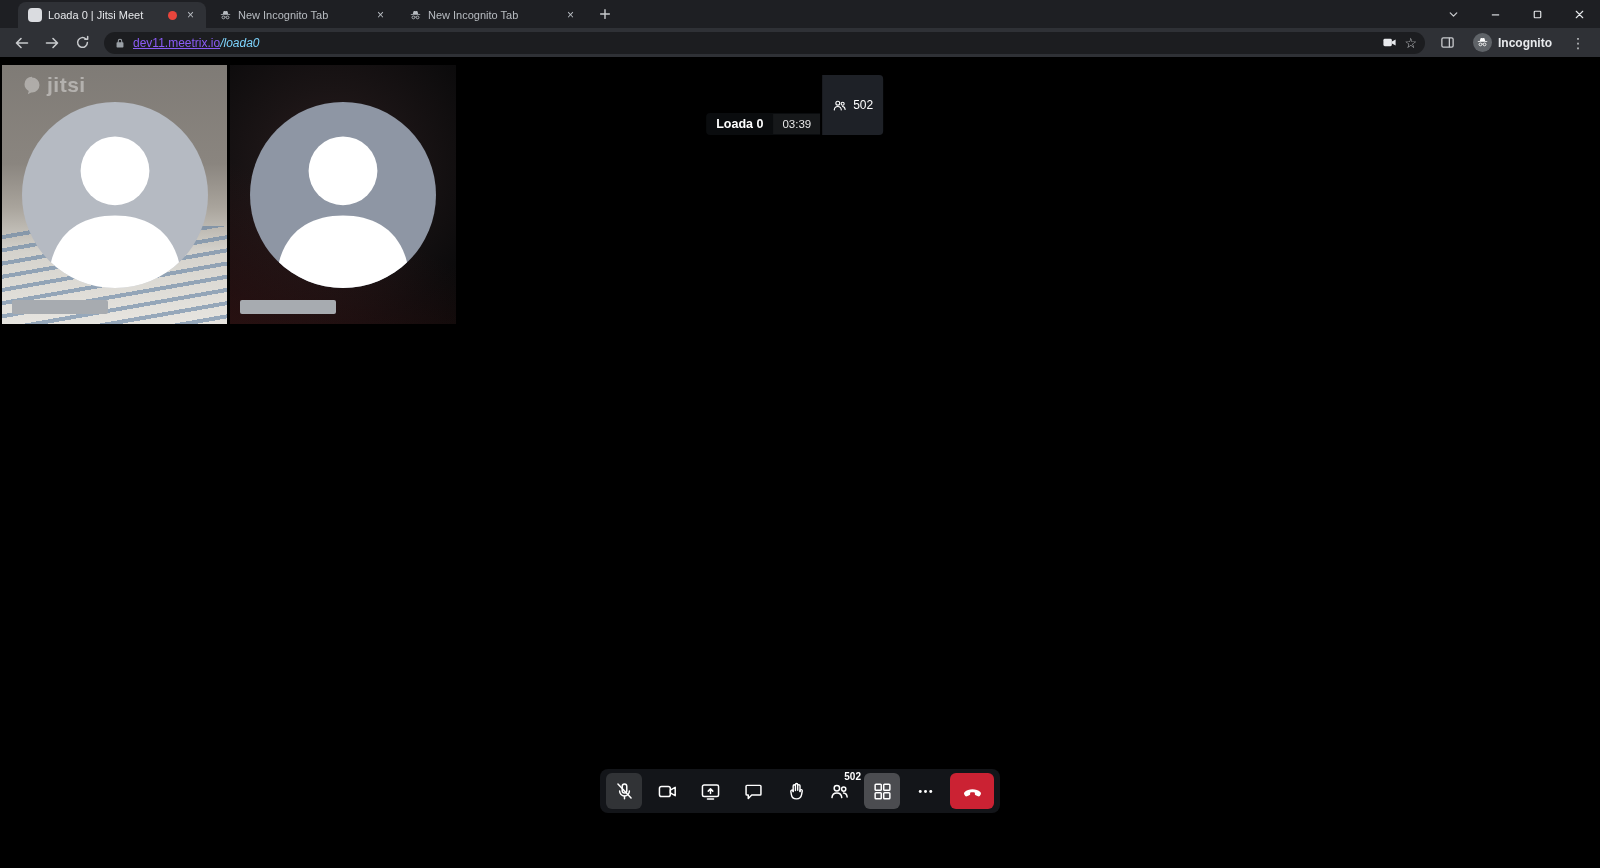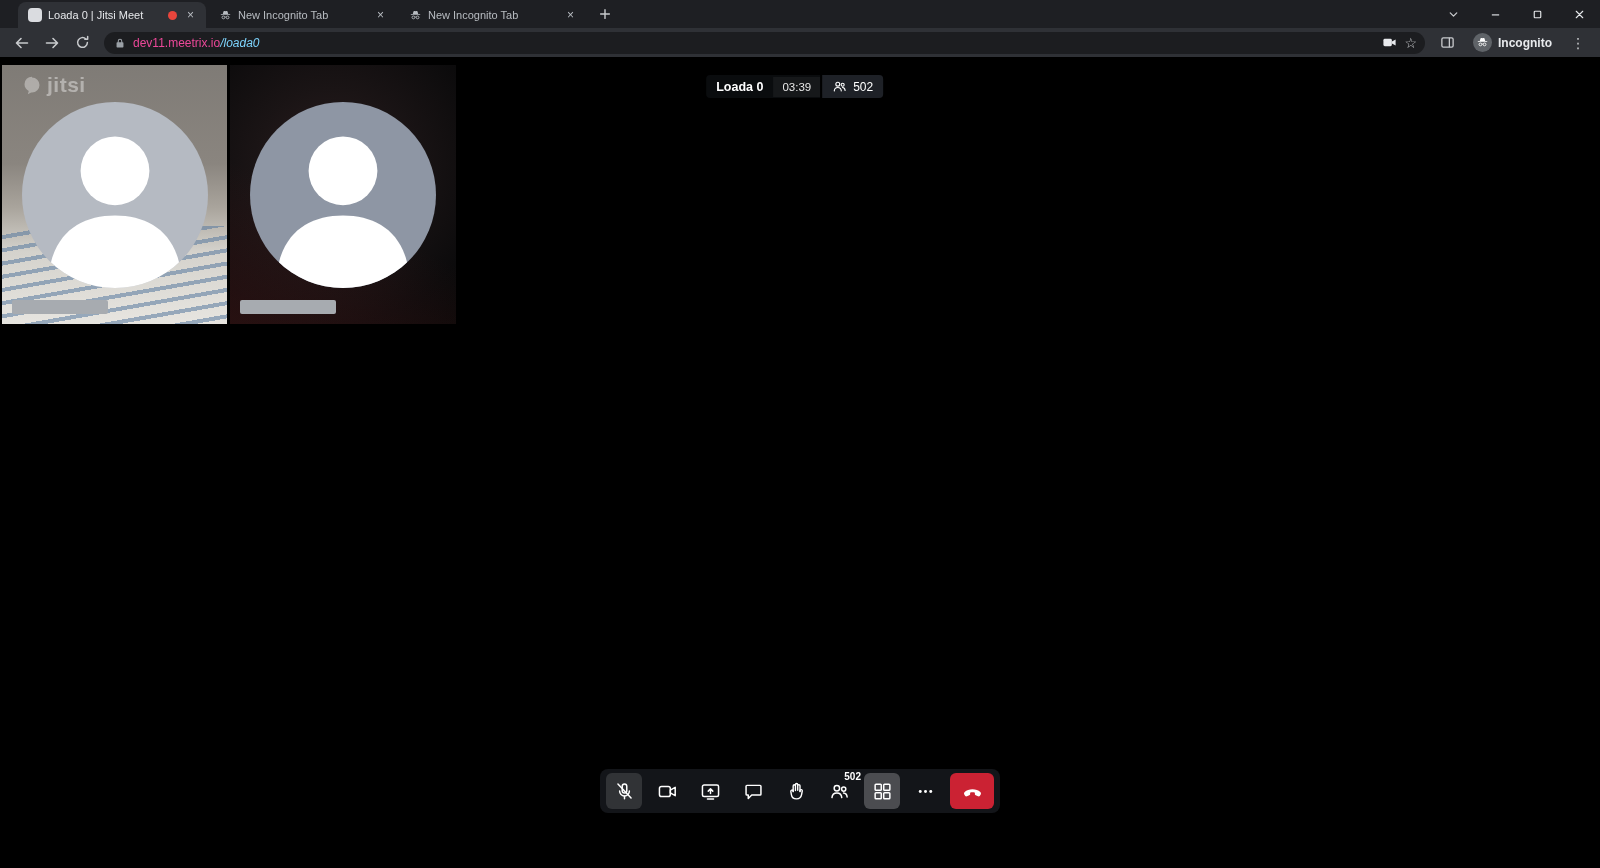--- a/index.html
+++ b/index.html
@@ -23,21 +23,21 @@
             display:flex; align-items:center; justify-content:center; }
   .win-controls { margin-left:auto; display:flex; height:28px; }
   .winbtn { width:42px; height:28px; background:none; border:none; display:flex; align-items:center; justify-content:center; }
 
   
   .navbar { height:29px; background:#2f3136; display:flex; align-items:center; padding:0 10px; gap:6px; }
   .navbtn { width:24px; height:24px; background:none; border:none; display:flex; align-items:center; justify-content:center; }
   .urlbar { flex:1; height:22px; background:#1c1d20; border-radius:11px; display:flex; align-items:center;
             padding:0 8px 0 10px; gap:7px; margin:0 4px; }
   .url-text { font-size:12px; }
-  .url-domain { color:#ec4899; }
+  .url-domain { color:#8b5cf6;text-decoration:underline; }
   .url-path { color:#7dd3fc;font-style:italic; }
   .urlbar .spacer { flex:1; }
   .star { font-size:14px; color:#c8cacd; line-height:1; }
   .incognito-chip { display:flex; align-items:center; gap:6px; padding:2px 8px; border-radius:11px;font-weight:bold; }
   .incognito-ava { width:19px; height:19px; border-radius:50%; background:#5f6368; display:flex; align-items:center; justify-content:center; }
   .incognito-label { font-size:12px; color:#e8eaed; }
   .menu-dots { font-size:14px; color:#c8cacd; }
 
   
   .content { position:relative; width:1600px; height:811px; background:#000; overflow:hidden; }
@@ -67,21 +67,21 @@
 
   .name-label { position:absolute; left:10px; bottom:10px; display:flex; align-items:center; gap:5px;
                 background:rgba(0,0,0,.65); border-radius:3px; padding:2px 8px 2px 6px; }
   .name-label.redacted { background:#a7abb0; width:96px; height:14px; padding:0; border-radius:2px; }
 
   .watermark { position:absolute; top:16px; left:22px; z-index:4; opacity:.4; color:#fff;
                font-size:21px; font-weight:bold; letter-spacing:.5px; display:flex; align-items:center; gap:5px; }
 
   .meeting-header { position:absolute; top:18px; left:50%; transform:translateX(-53%);
                     display:flex; gap:2px; z-index:5; align-items:stretch; }
-  .subject-pill { display:flex; align-items:center; background:rgba(12,14,17,.85); border-radius:4px 0 0 4px; overflow:hidden; }
+  .subject-pill { display:flex; align-items:center; background:rgba(12,14,17,.85); border-radius:4px 0 0 4px; overflow:hidden;margin-top:38px; }
   .subject-name { padding:4px 10px; font-size:12.5px; font-weight:bold; color:#fff; }
   .subject-time { padding:4px 9px; font-size:11.5px; color:#e8e8e8; background:rgba(255,255,255,.05); }
   .count-pill { display:flex; align-items:center; gap:6px; background:rgba(33,36,42,.92);
                 border-radius:0 4px 4px 0; padding:4px 10px; color:#fff; font-size:12px; }
   .count-pill svg { width:15px; height:15px; }
 
   .toolbar { position:absolute; bottom:55px; left:50%; transform:translateX(-50%); z-index:6;
              display:flex; align-items:center; gap:7px; background:#131519; border-radius:8px; padding:4px 6px; }
   .tb-btn { width:36px; height:36px; border-radius:6px; background:transparent; border:none;
             display:flex; align-items:center; justify-content:center; position:relative; }

